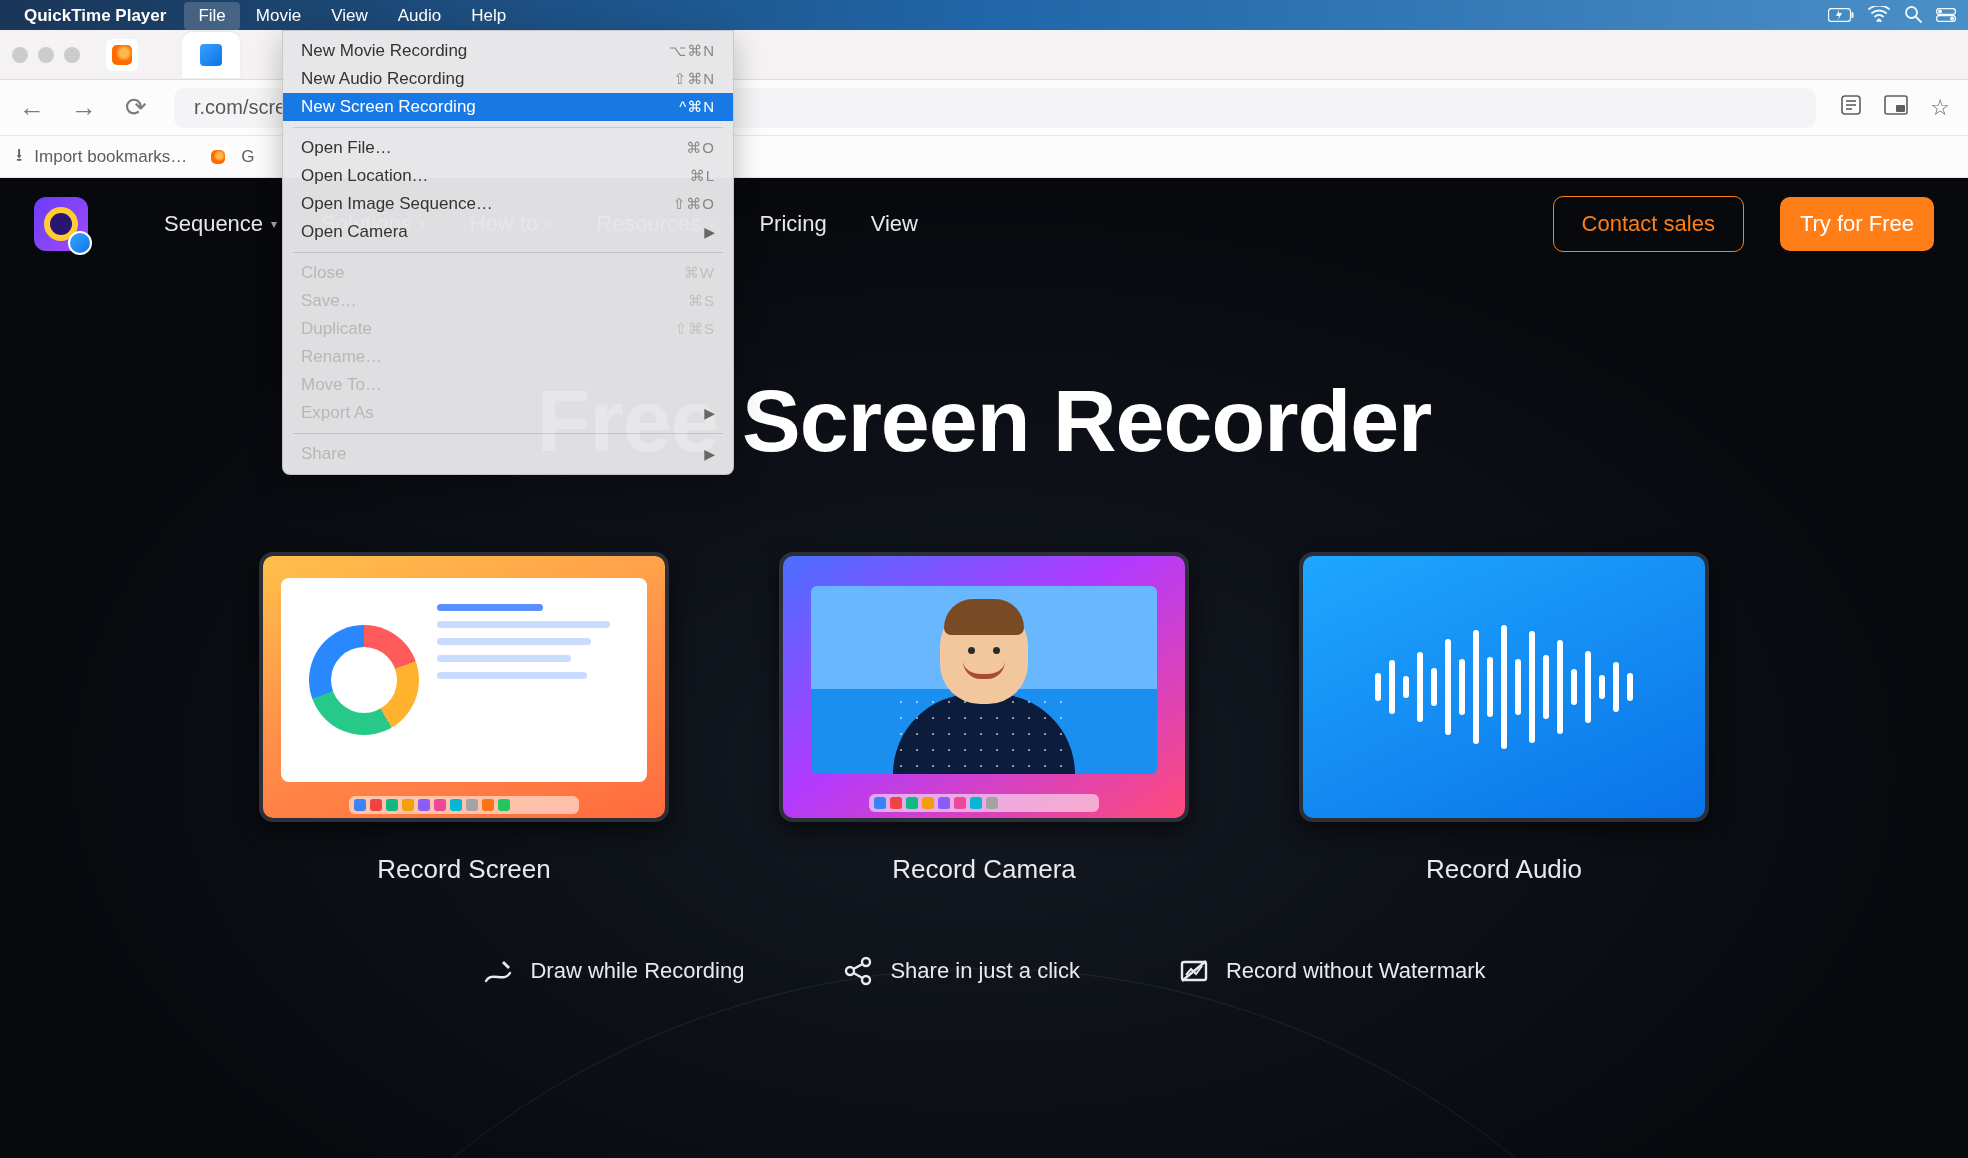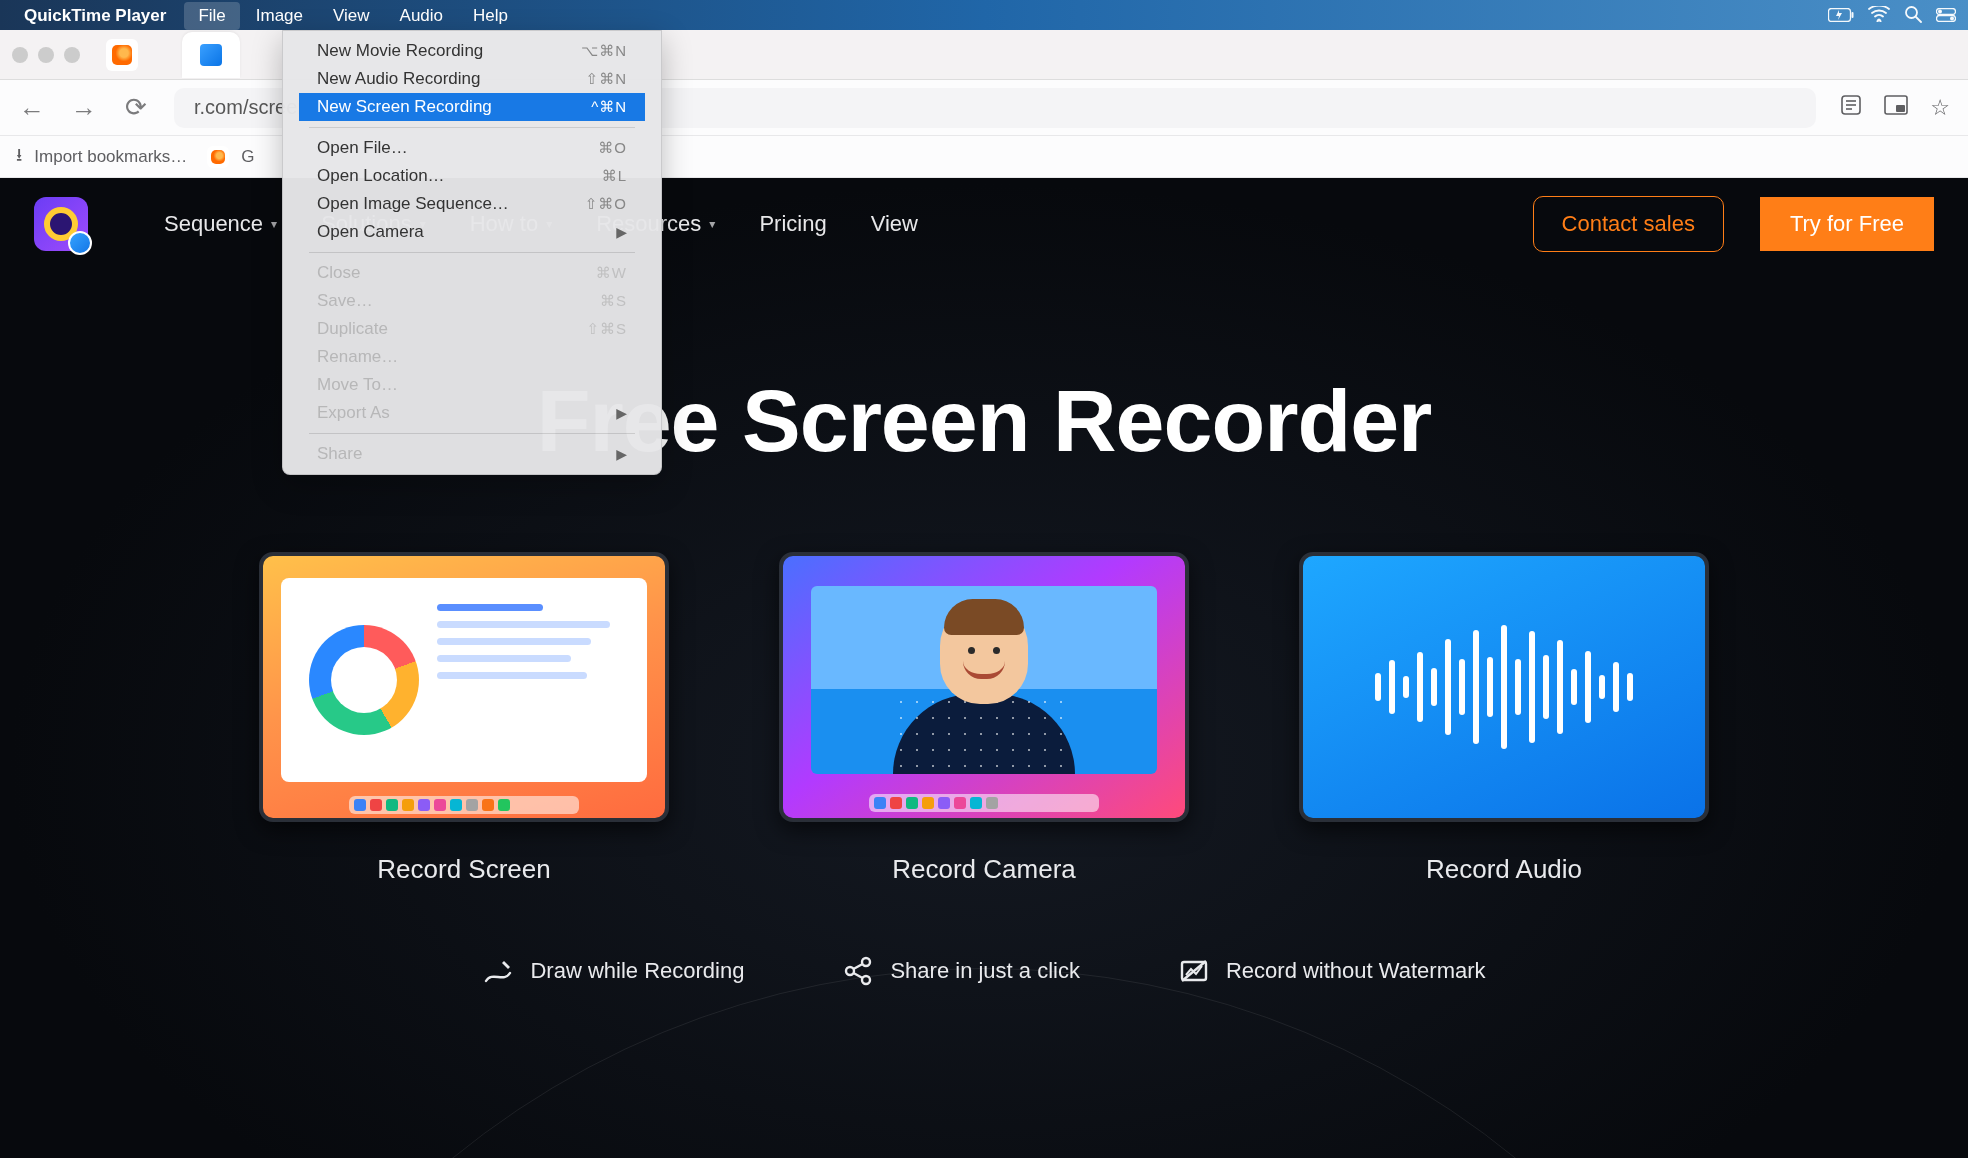--- a/index.html
+++ b/index.html
@@ -9,21 +9,21 @@
 .menubar { height: 30px; background: linear-gradient(90deg, #1a3658 0%, #2066a8 50%, #4a8fc7 100%); display: flex; align-items: center; padding: 16px 12px; color: #fff; font-size: 17px; gap: 2px; }
 .menubar .apple { font-size: 18px; margin-right: 10px; }
 .menubar .appname { font-weight: 700; margin-right: 16px; }
 .menubar .menu-item { padding: 4px 14px; cursor: default; border-radius: 4px; }
 .menubar .menu-item.active { background: rgba(255,255,255,0.18); }
 .menubar .spacer { flex: 1; }
 .menubar .status-icons { display: flex; gap: 14px; align-items: center; font-size: 18px; }
 .menubar .status-icons span { opacity: 0.95; }
 
 
-.dropdown { position: absolute; left: 282px; top: 30px; width: 380px; background: rgba(230,230,232,0.97); border: 1px solid rgba(0,0,0,0.12); border-radius: 0 0 8px 8px; box-shadow: 0 10px 30px rgba(0,0,0,0.25); padding: 6px 16px; z-index: 1000; font-size: 17px; color: #333; }
+.dropdown { position: absolute; left: 282px; top: 30px; width: 452px; background: rgba(230,230,232,0.97); border: 1px solid rgba(0,0,0,0.12); border-radius: 0 0 8px 8px; box-shadow: 0 10px 30px rgba(0,0,0,0.25); padding: 6px 0; z-index: 1000; font-size: 17px; color: #333; }
 .dropdown .dd-item { display: flex; align-items: center; justify-content: space-between; padding: 4px 18px; cursor: default; }
 .dropdown .dd-item.highlighted { background: #1879e5; color: #fff; }
 .dropdown .dd-item .shortcut { font-size: 15px; color: #888; letter-spacing: 1px; }
 .dropdown .dd-item.highlighted .shortcut { color: #fff; }
 .dropdown .dd-item.disabled { color: #b7b7b8; }
 .dropdown .dd-item.disabled .shortcut { color: #c0c0c1; }
 .dropdown .dd-sep { height: 1px; background: rgba(0,0,0,0.12); margin: 6px 10px; }
 .dropdown .chevron { font-size: 14px; color: #666; }
 
 
@@ -48,21 +48,21 @@
 .page { position: absolute; top: 178px; left: 0; right: 0; bottom: 0; background: radial-gradient(ellipse at 50% 60%, #141922 0%, #07090d 70%); color: #fff; overflow: hidden; }
 .page-header { height: 92px; display: flex; align-items: center; padding: 0 34px; gap: 36px; }
 .logo { width: 54px; height: 54px; border-radius: 12px; background: linear-gradient(135deg,#6b3df5,#9f4bfb); position: relative; display: flex; align-items: center; justify-content: center; }
 .logo::before { content: ""; width: 22px; height: 22px; border-radius: 50%; border: 6px solid #ffcc33; background: #2b1572; }
 .logo::after { content: ""; position: absolute; right: -4px; bottom: -4px; width: 20px; height: 20px; border-radius: 50%; background: linear-gradient(135deg,#35a3ff,#1476e6); border: 2px solid #fff; }
 .nav { display: flex; gap: 44px; margin-left: 40px; font-size: 22px; color: #e8e8ea; }
 .nav-item { display: flex; align-items: center; gap: 8px; cursor: pointer; }
 .nav-item .caret { font-size: 12px; opacity: 0.7; }
 .nav-spacer { flex: 1; }
 .btn-outline { border: 1px solid #ff7e17; color: #ff7e17; padding: 14px 28px; border-radius: 10px; font-size: 22px; cursor: pointer; background: transparent; }
-.btn-primary { background: #ff7e17; color: #fff; padding: 14px 30px; border-radius: 0; font-size: 22px; cursor: pointer; border: none; }
+.btn-primary { background: #ff7e17; color: #fff; padding: 14px 20px; border-radius: 10px; font-size: 22px; cursor: pointer; border: none; }
 
 .hero-title { text-align: center; font-size: 88px; font-weight: 800; letter-spacing: -1px; margin-top: 100px; }
 .cards { display: flex; justify-content: center; gap: 110px; margin-top: 80px; }
 .card { display: flex; flex-direction: column; align-items: center; gap: 32px; }
 .screen { width: 410px; height: 270px; border-radius: 14px; border: 4px solid #2a2f38; box-shadow: 0 8px 22px rgba(0,0,0,0.6), inset 0 0 0 1px rgba(255,255,255,0.1); position: relative; overflow: hidden; }
 .card-label { font-size: 26px; color: #e9eaed; }
 
 
 .card1-inner { position: absolute; inset: 0; background: linear-gradient(165deg,#ffc04a 0%,#ff944a 45%,#ff6b3f 100%); }
 .card1-win { position: absolute; left: 18px; top: 22px; right: 18px; bottom: 36px; background: #fff; border-radius: 8px; display: flex; padding: 18px; gap: 18px; }
@@ -105,21 +105,21 @@
 
 .bg-circle { position: absolute; left: 50%; top: 790px; width: 1680px; height: 1680px; border: 1px solid rgba(255,255,255,0.08); border-radius: 50%; transform: translateX(-50%); pointer-events: none; }
 </style>
 </head>
 <body>
 
 <div class="menubar">
   <span class="apple"></span>
   <span class="appname">QuickTime Player</span>
   <span class="menu-item active">File</span>
-  <span class="menu-item">Image</span>
+  <span class="menu-item">Movie</span>
   <span class="menu-item">View</span>
   <span class="menu-item">Audio</span>
   <span class="menu-item">Help</span>
   <span class="spacer"></span>
   <div class="status-icons">
     <span><svg width="26" height="14" viewBox="0 0 26 14">
           <rect x="0.5" y="0.5" width="22" height="13" rx="3" fill="none" stroke="#fff" stroke-width="1.3"></rect>
           <rect x="23.5" y="4" width="2" height="6" rx="1" fill="#fff"></rect>
           <path d="M11 2 L8 8 L11 8 L10 12 L14 5 L11 5 Z" fill="#fff"></path>
         </svg></span>

